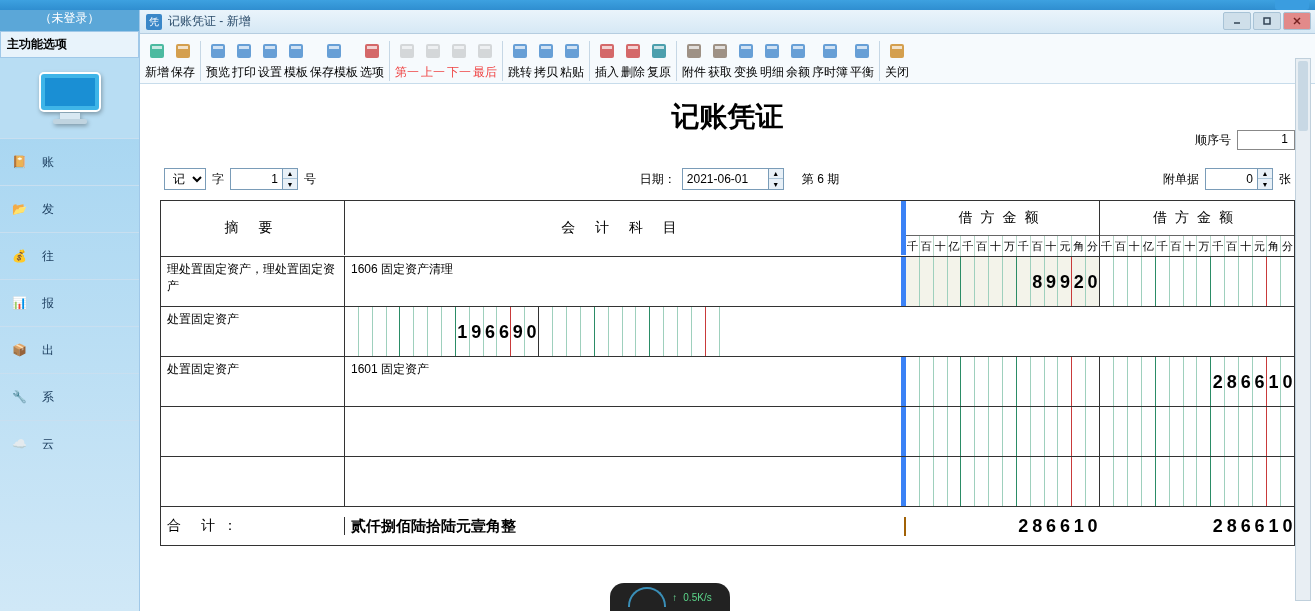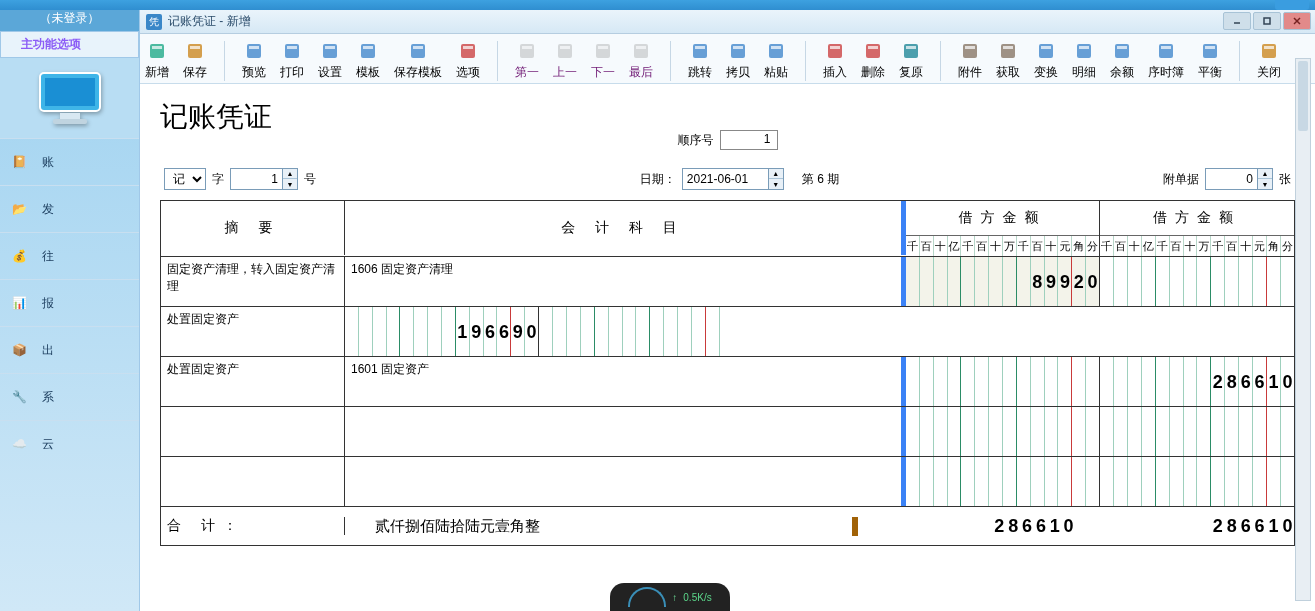--- a/index.html
+++ b/index.html
@@ -5,49 +5,49 @@
     * { margin: 0; padding: 0; box-sizing: border-box; }
     body { font-family: "Microsoft YaHei", SimSun, sans-serif; font-size: 12px; width: 1315px; height: 611px; overflow: hidden; background: #fff; position: relative; }
     
     
     .app-topbar { height: 10px; background: linear-gradient(#3da1e0, #2f8ed0); }
     
     
     .sidebar { position: absolute; left: 0; top: 10px; width: 140px; height: 601px; background: linear-gradient(#9fd2f0, #d0e8f7); border-right: 1px solid #a0c8e8; }
     .sidebar-brand { color: #fff; font-size: 18px; font-weight: bold; text-align: center; padding: 5px 0 0 0; background: #5ba7d8; }
     .sidebar-sub { color: #fff; font-size: 12px; text-align: center; padding: 0 0 4px 0; background: #5ba7d8; }
-    .sidebar-maintab { background: #e8f3fb; padding: 4px 20px; border: 1px solid #a0c8e8; font-weight: bold; color: #8b5cf6; }
+    .sidebar-maintab { background: #e8f3fb; padding: 4px 6px; border: 1px solid #a0c8e8; font-weight: bold; color: #000000; }
     .monitor-icon-wrap { display: flex; justify-content: center; padding: 10px 0; background: #b8ddf3; }
     .monitor-icon-wrap svg { filter: drop-shadow(1px 2px 2px rgba(0,0,0,.3)); }
     .nav-item { display: flex; align-items: center; gap: 8px; padding: 12px 6px; color: #1a3b5c; border-top: 1px solid #c8dff0; cursor: pointer; }
     .nav-item .ic { width: 28px; height: 22px; display: flex; align-items: center; justify-content: center; }
     
     
     .main { position: absolute; left: 140px; top: 10px; right: 0; height: 601px; background: #fff; }
     
     
     .win-titlebar { height: 24px; background: linear-gradient(#eaf4fb, #d6e8f5); display: flex; align-items: center; padding: 0 6px; border-bottom: 1px solid #b5cde0; position: relative; }
     .win-title-icon { width: 16px; height: 16px; background: #3a87c8; border-radius: 2px; display: flex; align-items: center; justify-content: center; color: #fff; font-size: 10px; margin-right: 6px; }
     .win-title-text { color: #2a4b6a; text-align: center; }
     .win-controls { position: absolute; right: 4px; top: 2px; display: flex; gap: 2px; }
     .win-ctrl { width: 28px; height: 18px; background: #cfdfea; border: 1px solid #a8c3d6; border-radius: 2px; display: flex; align-items: center; justify-content: center; cursor: pointer; }
     .win-ctrl.close { background: #e28a8a; }
     
     
-    .toolbar { display: flex; align-items: center; padding: 4px 4px 0 4px; background: #f6fafd; border-bottom: 1px solid #c7dceb; gap: 12px; }
+    .toolbar { display: flex; align-items: center; padding: 4px 4px 0 4px; background: #f6fafd; border-bottom: 1px solid #c7dceb; }
     .tb-btn { display: flex; flex-direction: column; align-items: center; padding: 2px 1px; cursor: pointer; min-width: 26px; }
     .tb-btn .tbico { width: 22px; height: 22px; display: flex; align-items: center; justify-content: center; }
     .tb-btn .tblbl { font-size: 12px; padding-top: 2px; white-space: nowrap; }
     .tb-sep { width: 1px; height: 40px; background: #c6d7e5; margin: 0 4px; }
-    .tb-btn.disabled { color: #701a75; }
+    .tb-btn.disabled { color: #ef4444; }
     .tb-btn.disabled svg { opacity: .45; }
     
     
     .doc { padding: 8px 20px; }
-    .doc-title { font-size: 28px; font-family: SimSun, serif; font-weight: normal; margin-top: 6px; }
+    .doc-title { text-align: center; font-size: 28px; font-family: SimSun, serif; font-weight: bold; margin-top: 6px; }
     
     .meta-row { display: flex; align-items: center; justify-content: space-between; margin-top: 18px; padding: 0 4px; }
     .meta-left, .meta-center, .meta-right { display: flex; align-items: center; gap: 6px; }
     select, input[type=text].inp, .spin-inp { border: 1px solid #7a9cb8; height: 22px; font-family: inherit; font-size: 12px; padding: 0 4px; background: #fff; }
     .spin-wrap { display: flex; align-items: center; }
     .spin-inp { width: 52px; text-align: right; border-right: 0; }
     .spin-btns { display: flex; flex-direction: column; border: 1px solid #7a9cb8; }
     .spin-btns span { width: 14px; height: 10px; display: flex; align-items: center; justify-content: center; font-size: 7px; background: #e8f0f7; cursor: pointer; line-height: 1; }
     .spin-btns span:first-child { border-bottom: 1px solid #aac4d8; }
     
@@ -73,24 +73,24 @@
     .amt-d { flex: 1; border-right: 1px solid #9ed0bd; position: relative; }
     .amt-d:last-child { border-right: 0; }
     .amt-d.yi { border-right: 1px solid #2b8c66; }
     .amt-d.wan { border-right: 1px solid #2b8c66; }
     .amt-d.yuan { border-right: 1px solid #c93a3a; }
     .amt-val { position: absolute; right: 0; top: 50%; transform: translateY(-50%); width: 100%; display: flex; }
     .amt-val span { flex: 1; text-align: center; font-size: 18px; font-weight: bold; }
     
     .highlight { background: #f3f3ea; }
     
-    .vt-total { display: flex; height: 38px; align-items: center; gap: 24px; }
+    .vt-total { display: flex; height: 38px; align-items: center; }
     .total-label { width: 184px; border-right: 1px solid #333; padding: 0 6px; display: flex; align-items: center; gap: 6px; font-size: 14px; }
     .total-label .he { letter-spacing: 8px; }
-    .total-text { flex: 1; border-right: 6px solid #a16207; padding: 0 6px; font-size: 15px; font-weight: normal; display: flex; align-items: center; }
+    .total-text { flex: 1; border-right: 2px solid #a16207; padding: 0 6px; font-size: 15px; font-weight: bold; display: flex; align-items: center; }
     
     .vscroll { position: absolute; right: 4px; top: 48px; bottom: 10px; width: 16px; background: #e8eef3; border: 1px solid #c0d0dc; }
     .vscroll::before { content: ""; position: absolute; top: 2px; left: 2px; right: 2px; height: 70px; background: #c8d8e4; border-radius: 2px; }
     
     
     .netwidget { position: absolute; left: 610px; bottom: 0; width: 120px; height: 28px; background: #222; border-radius: 14px 14px 0 0; display: flex; align-items: center; justify-content: center; gap: 6px; color: #5bd68a; font-size: 10px; }
     .netwidget .gauge { width: 38px; height: 20px; border: 2px solid #3a8fb8; border-bottom: 0; border-radius: 20px 20px 0 0; }
     
     
     .outer-controls { position: absolute; right: 6px; top: -8px; display: flex; gap: 4px; }
@@ -411,21 +411,21 @@
             <rect x="4" y="4" width="10" height="3" fill="#fff" opacity=".7"></rect>
           </svg>
         </div>
         <div class="tblbl">关闭</div>
       </div>
     </div>
 
   <div class="doc">
     <div class="doc-title">记账凭证</div>
 
-    <div class="seq-wrap" style="justify-content:center;margin-top:-6px;">
+    <div class="seq-wrap" style="justify-content:flex-end;margin-top:-6px;">
       <span>顺序号</span>
       <div class="seq-box">1</div>
     </div>
 
     <div class="meta-row">
       <div class="meta-left">
         <select><option>记</option></select>
         <span>字</span>
         <div class="spin-wrap">
           <input class="spin-inp" value="1" style="">
@@ -498,21 +498,21 @@
               <div class="amt-u">百</div>
               <div class="amt-u">十</div>
               <div class="amt-u">元</div>
               <div class="amt-u">角</div>
               <div class="amt-u">分</div>
             </div>
         </div>
       </div>
       <div id="vt-body">
           <div class="vt-row">
-            <div class="col-summary cell">固定资产清理，转入固定资产清理</div>
+            <div class="col-summary cell">理处置固定资产，理处置固定资产</div>
             <div class="col-subject cell">1606 固定资产清理</div>
             <div class="col-amt debit">
               <div class="amt-grid highlight">
                 <div class="amt-d">
                   <div class="amt-val">
                     <span></span>
                   </div>
                 </div>
                 <div class="amt-d">
                   <div class="amt-val">

